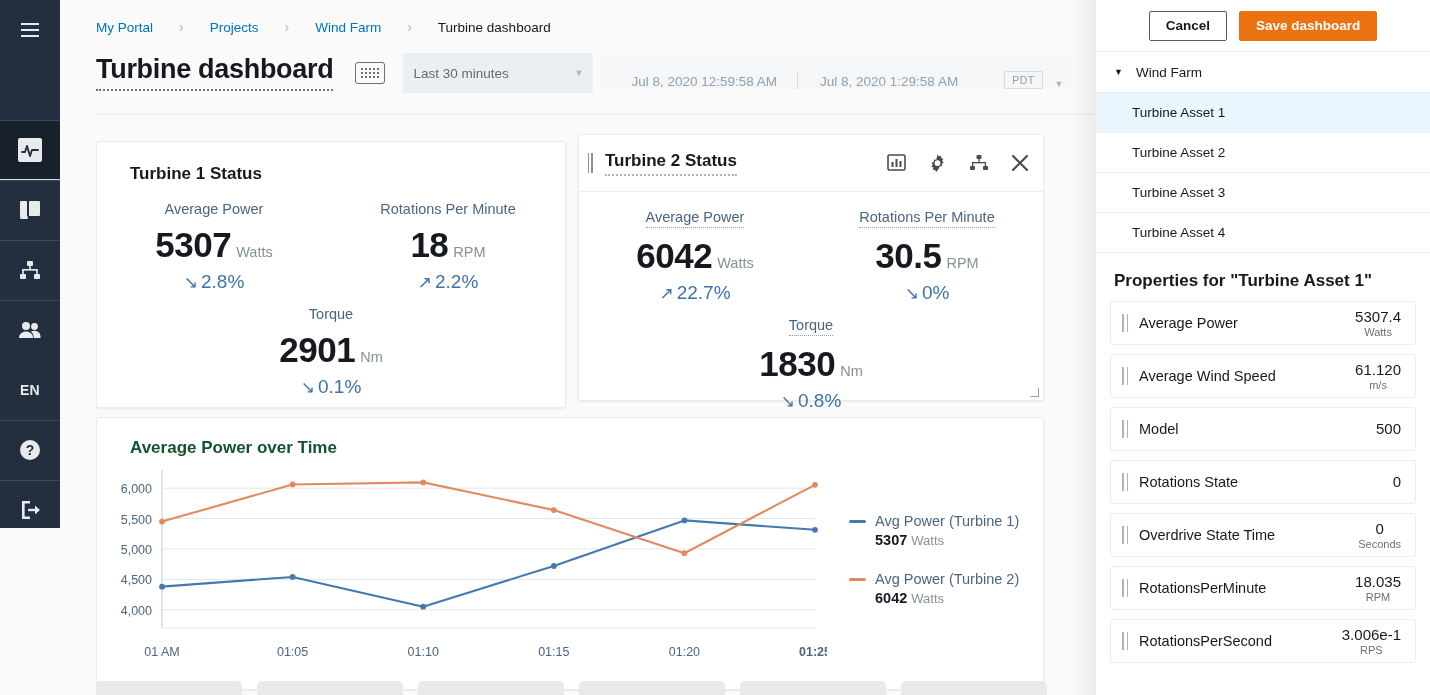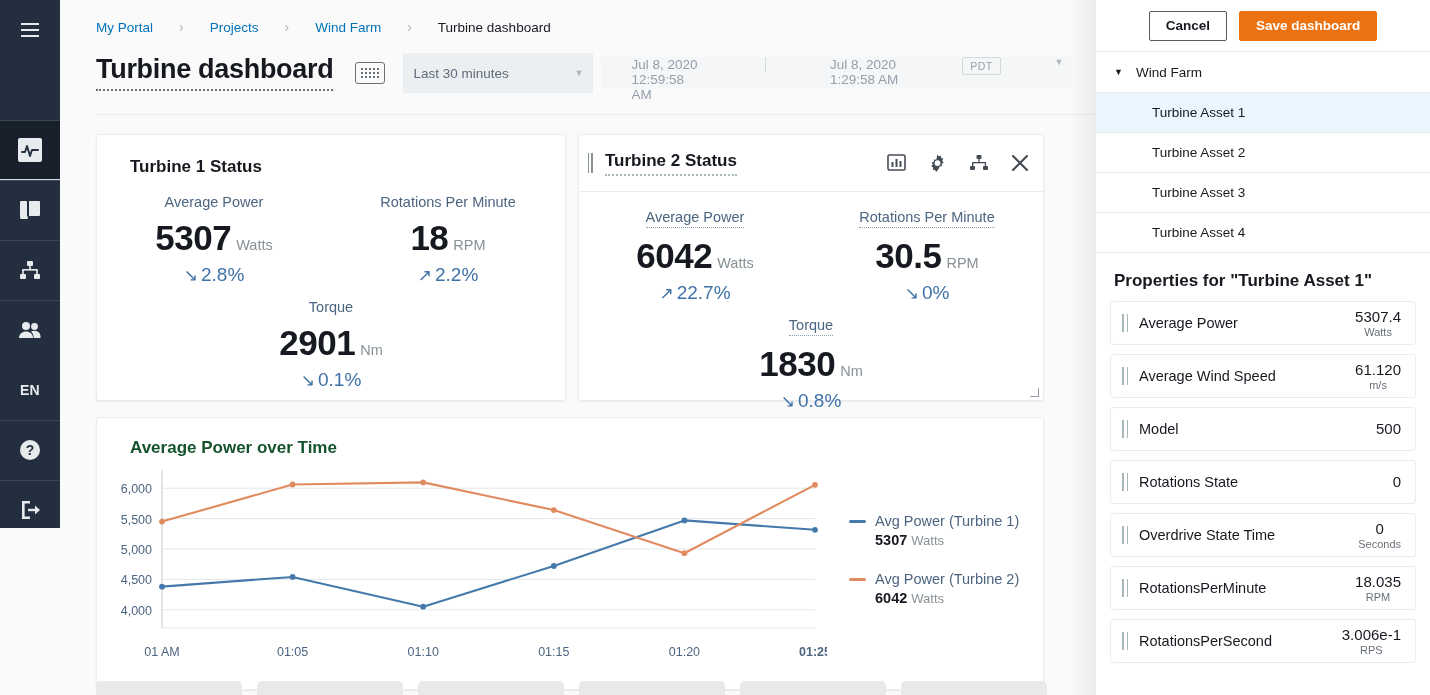--- a/index.html
+++ b/index.html
@@ -77,42 +77,42 @@
   .kbd-dots i { width: 2px; height: 2px; background: #687078; display: block; }
 
   .range-select {
     margin-left: 18px; width: 190px; height: 40px; background: #eceff1;
     display: flex; align-items: center; padding: 0 10px;
     font-size: 13.5px; color: #5f6b7a; cursor: pointer; position: relative;
   }
   .range-select .caret { margin-left: auto; color: #aab7b8; font-size: 9px; }
   .date-box {
     margin-left: 8px; height: 32px; background: #f4f6f7; flex: 1;
-    display: flex; align-items: flex-start; padding: 0 8px;
-    font-size: 13.5px; color: #95a0ab; cursor: pointer; max-width: 470px; gap: 42px;
+    display: flex; align-items: flex-end; padding: 0 8px;
+    font-size: 13.5px; color: #95a0ab; cursor: pointer; max-width: 470px;
   }
   .date-box .d1 { padding: 0 20px 0 22px; }
   .date-box .divider { width: 1px; height: 16px; background: #d5dbdb; }
   .date-box .d2 { padding: 0 22px; }
   .tz-pill {
     margin-left: auto; border: 1px solid #d5dbdb; border-radius: 2px;
     padding: 2px 7px; font-size: 10.5px; color: #95a0ab; letter-spacing: .4px;
   }
   .tz-caret { margin-left: 12px; color: #aab7b8; font-size: 9px; }
 
   .hr { height: 1px; background: #eaeded; margin: 14px 0 0 0; }
 
   
   .grid { position: relative; margin-top: 19px; }
   .card {
     background: #fff; border: 1px solid #eaeded; border-radius: 3px;
     box-shadow: 0 1px 2px rgba(0,0,0,.07);
     position: absolute;
   }
-  #card-t1 { left: 0; top: 0; width: 470px; height: 267px; }
+  #card-t1 { left: 0; top: 7px; width: 470px; height: 267px; }
   #card-t2 { left: 482px; top: 0; width: 466px; height: 267px; }
   #card-chart { left: 0; top: 283px; width: 948px; height: 273px; }
 
   .card-title-plain {
     font-size: 17px; font-weight: bold; color: #16191f;
     padding: 22px 0 0 33px;
   }
   .card-head {
     display: flex; align-items: center; height: 57px;
     border-bottom: 1px solid #eaeded; padding: 0 14px 0 0;
@@ -200,21 +200,21 @@
   .btn-cancel { background: #fff; border-color: #545b64; color: #16191f; }
   .btn-primary { background: #ec7211; color: #fff; border-color: #ec7211; }
 
   .tree { border-bottom: 1px solid #eaeded; }
   .tree-root {
     height: 40px; display: flex; align-items: center; padding-left: 18px;
     font-size: 13.5px; color: #16191f; cursor: pointer;
   }
   .tree-caret { font-size: 9px; margin-right: 13px; color: #16191f; }
   .tree-item {
-    height: 40px; display: flex; align-items: center; padding-left: 56px;
+    height: 40px; display: flex; align-items: center; padding-left: 36px;
     font-size: 13.5px; color: #16191f; cursor: pointer;
     border-top: 1px solid #eaeded;
   }
   .tree-item.selected { background: #eaf6fd; }
 
   .props { padding: 0 14px; overflow: hidden; }
   .props-title {
     font-size: 17px; font-weight: bold; color: #16191f;
     padding: 18px 0 10px 4px;
   }

